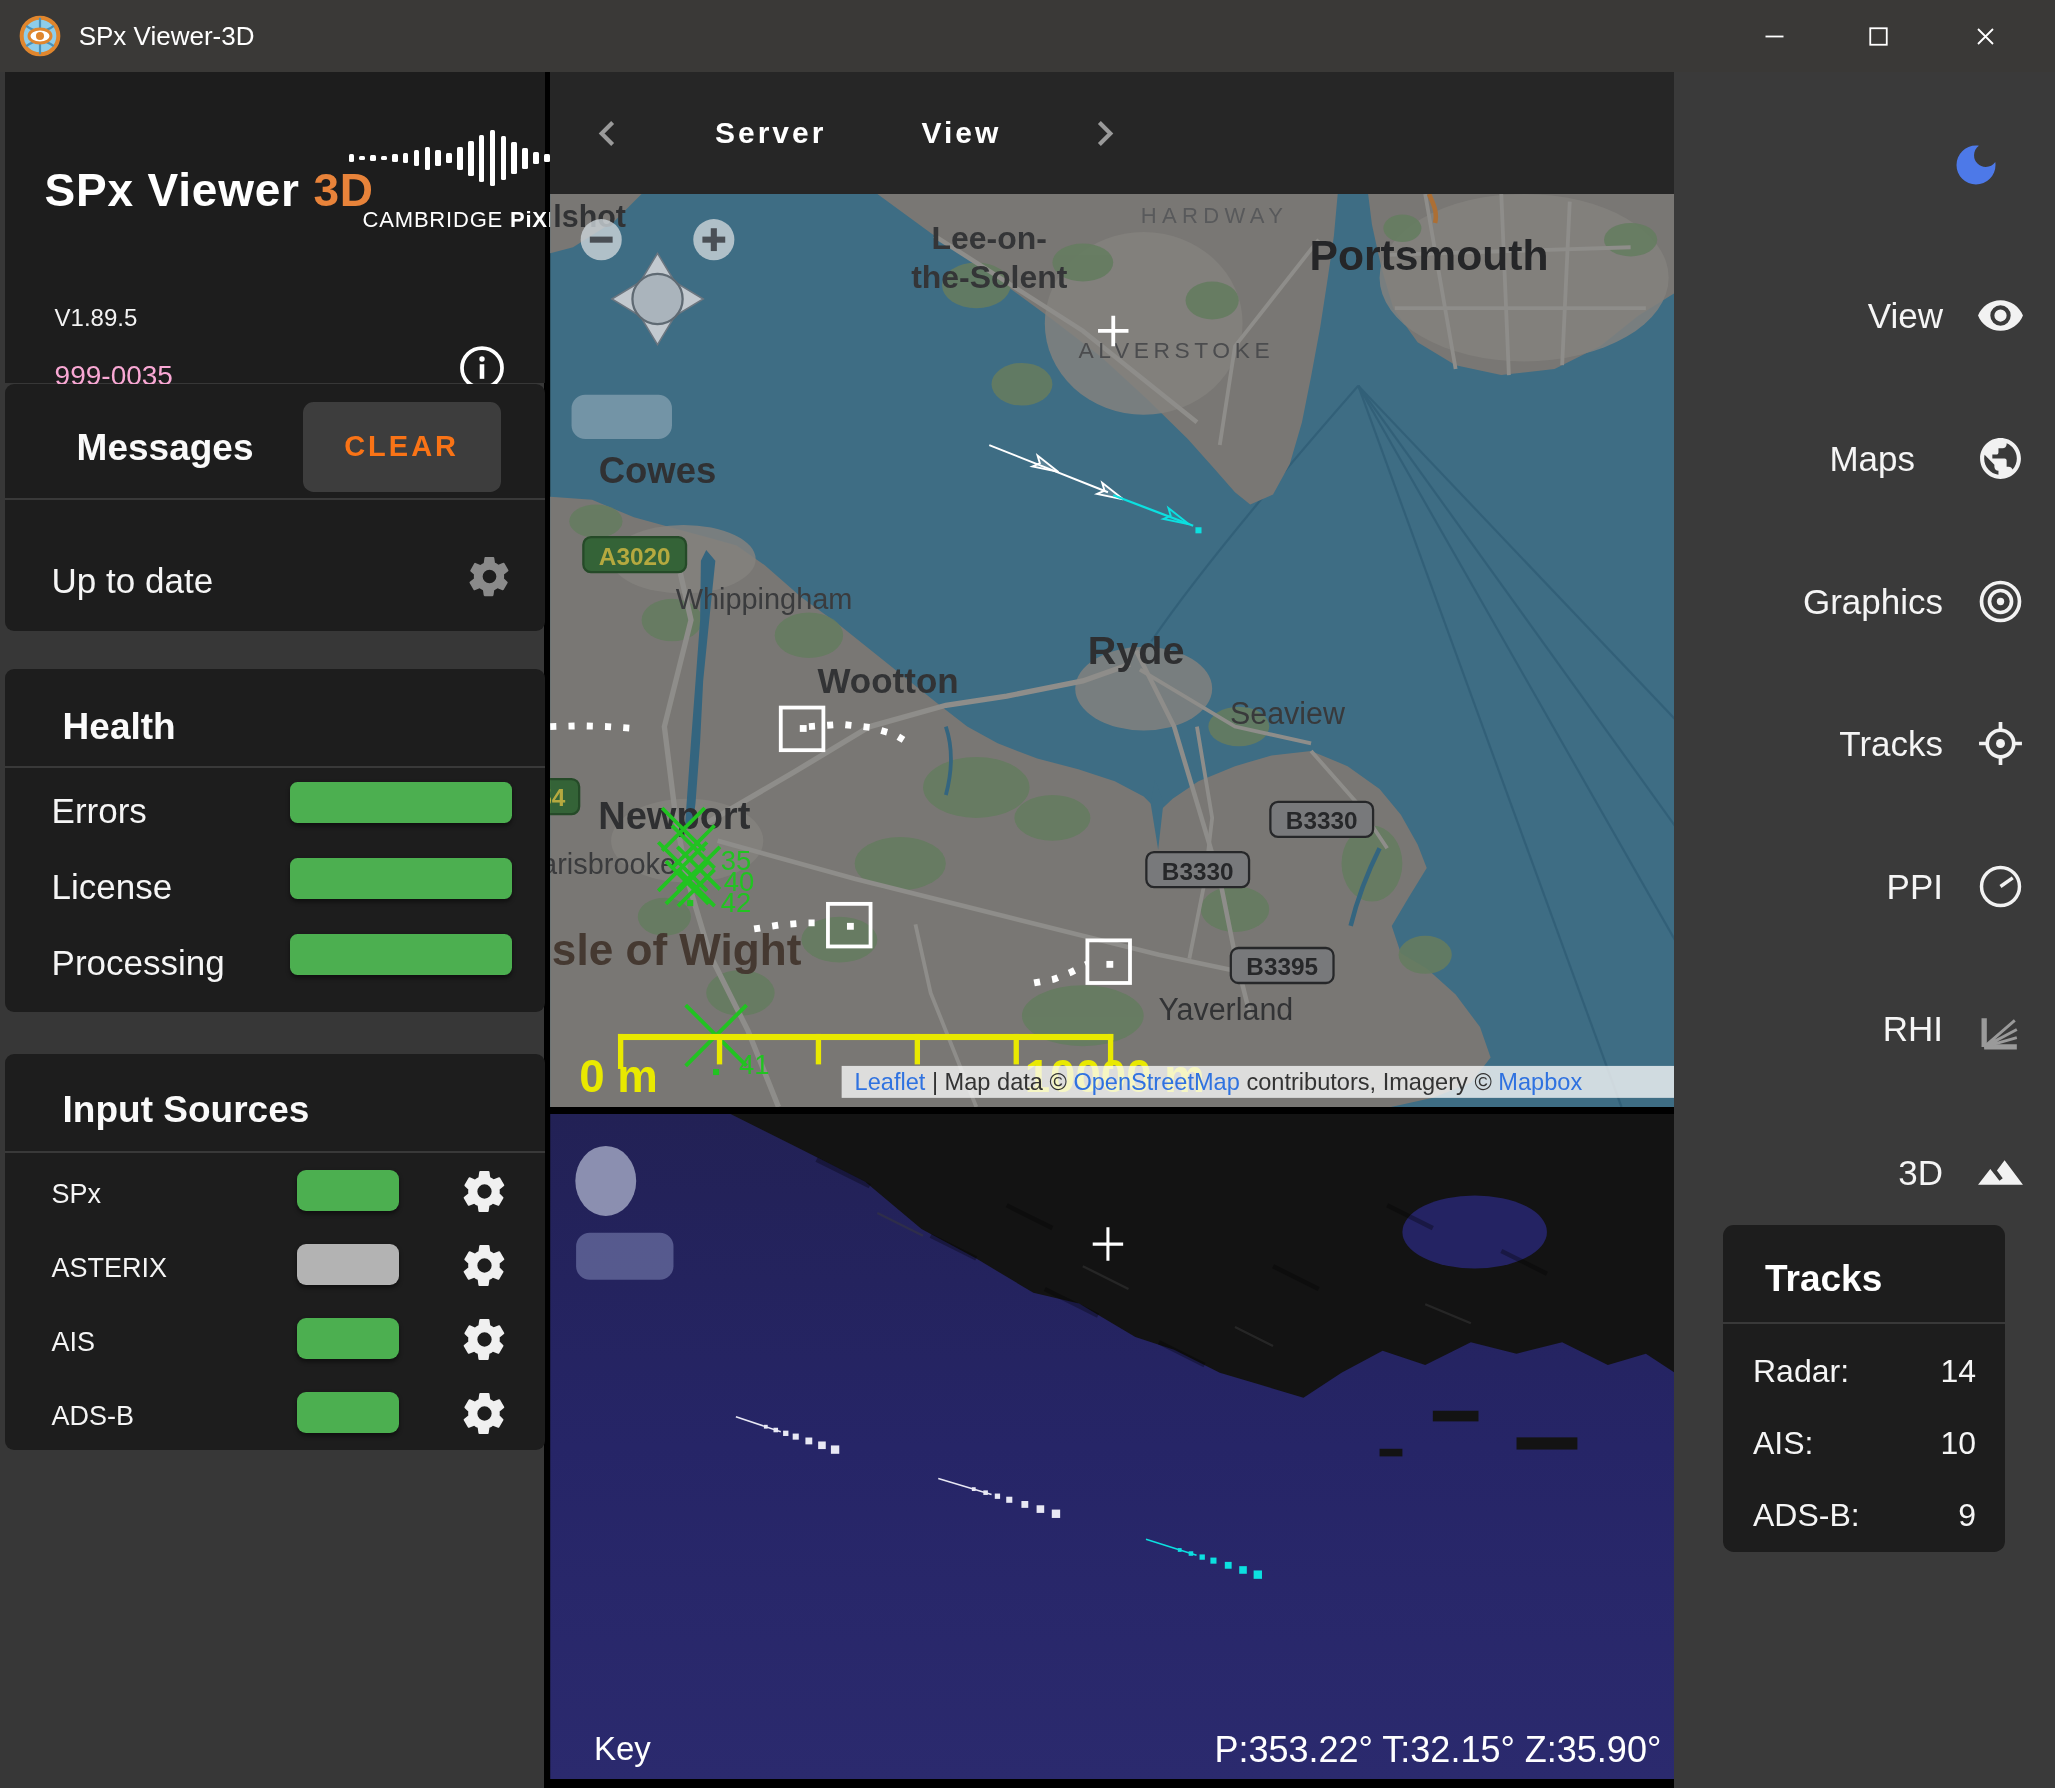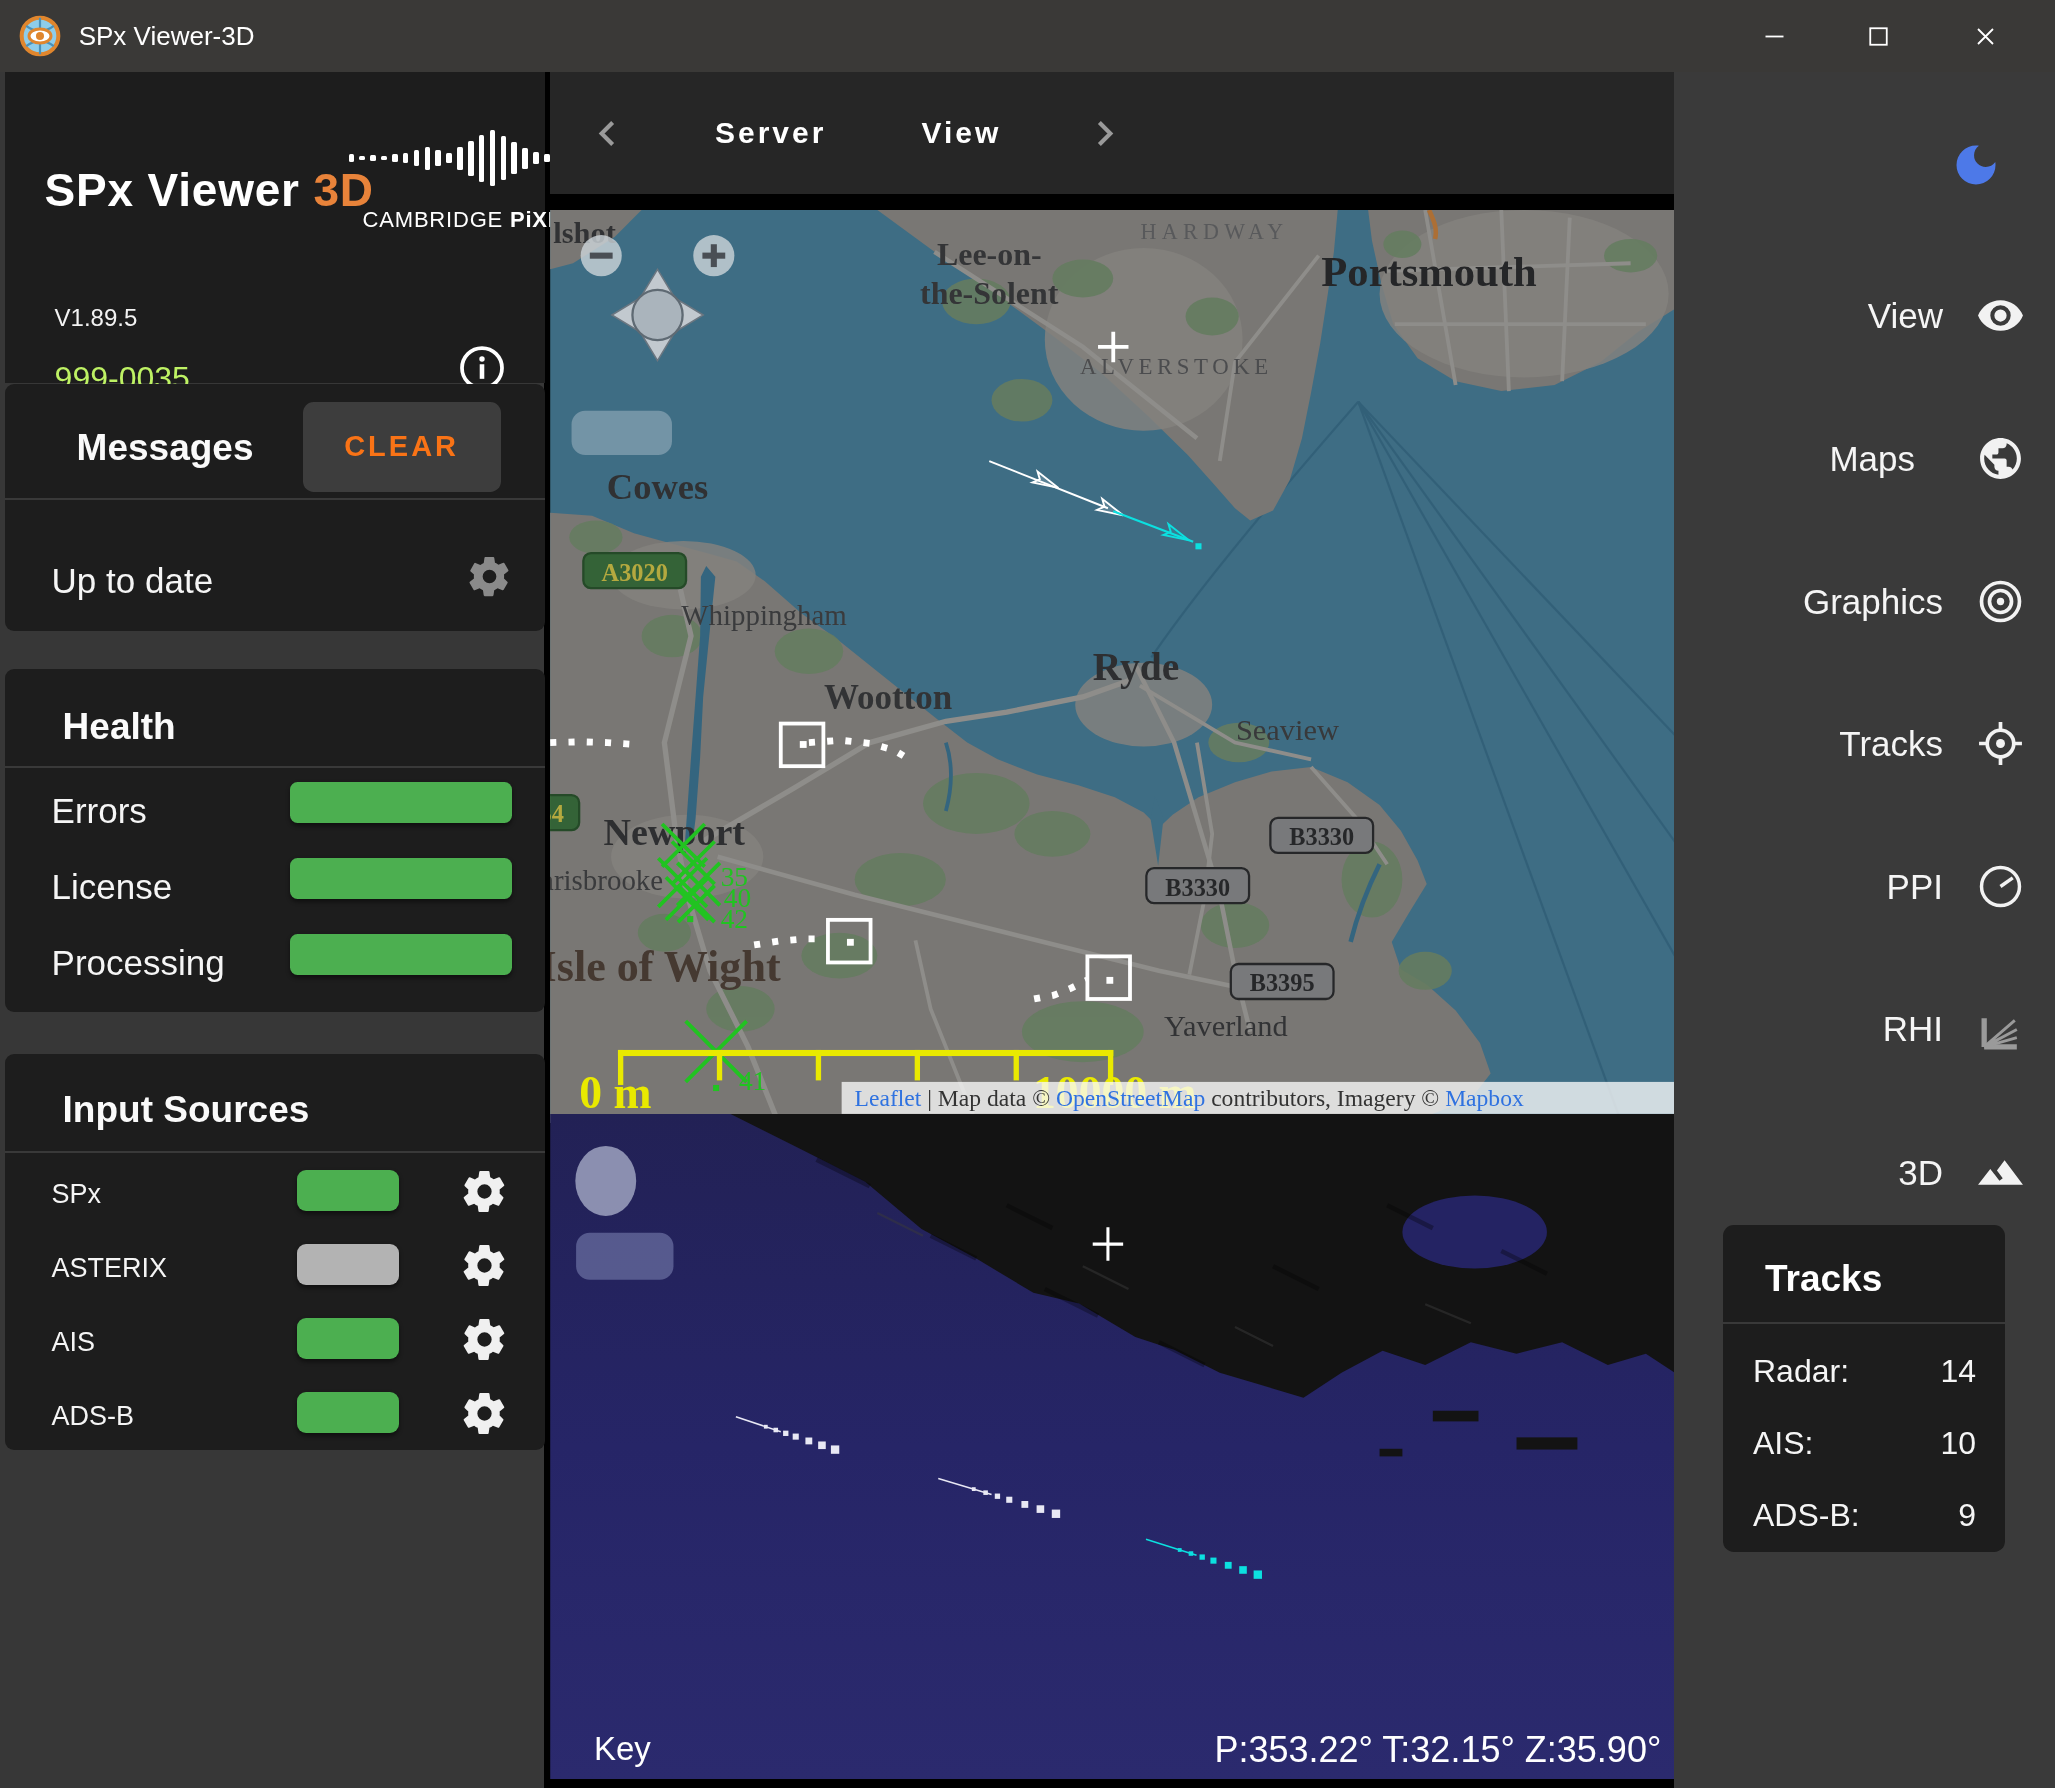--- a/index.html
+++ b/index.html
@@ -18,21 +18,21 @@
   .divider{position:absolute;left:0;width:100%;height:0;border-top:2.3px solid #393939;}
   .logo-panel{top:0;height:311px;border-radius:0;}
   .logo-row{position:absolute;left:40px;top:91px;white-space:nowrap;}
   .logo-main{font-size:46px;font-weight:bold;color:#fff;letter-spacing:0.8px;}
   .logo-3d{color:#e8833a;}
   .wave{position:absolute;left:304px;top:-47px;width:228px;height:84px;display:flex;align-items:center;}
   .wave i{display:block;width:6.9px;margin-right:5.3px;background:#fff;border-radius:1.5px;}
   .cam-pixel{position:absolute;left:318px;top:44px;font-size:22px;color:#fff;letter-spacing:0.8px;}
   .cam-pixel b{font-weight:bold;}
   .version{position:absolute;left:50px;top:232px;font-size:24px;color:#f2f2f2;}
-  .build{position:absolute;left:50px;top:288px;font-size:32px;color:#bef264;}
+  .build{position:absolute;left:50px;top:288px;font-size:28px;color:#f9a8d4;}
   .info-btn{position:absolute;left:452px;top:271px;width:50px;height:50px;}
   
   .messages{top:312px;height:247px;}
   .messages .hdr{position:absolute;left:72px;top:43px;}
   .clear-btn{position:absolute;left:298px;top:17.5px;width:198px;height:90px;background:#3d3d3d;border:none;
              border-radius:10.7px;color:#f97316;font-size:29px;font-weight:bold;letter-spacing:3px;
              font-family:"Liberation Sans",sans-serif;}
   .messages .divider{top:114px;}
   .msg-status{position:absolute;left:47px;top:177px;font-size:35px;color:#f5f5f5;}
   .msg-gear{position:absolute;left:461px;top:169px;width:47px;height:47px;}
@@ -52,21 +52,21 @@
   .i-rows{top:116px;}
   .i-row{position:relative;height:74px;}
   .i-label{position:absolute;left:47px;top:9px;font-size:27px;color:#f5f5f5;}
   .i-bar{position:absolute;left:292px;top:0;width:102px;height:41px;border-radius:9px;box-shadow:0 2.3px 4.6px rgba(0,0,0,.45);}
   .i-gear{position:absolute;left:455px;top:-3px;width:49px;height:49px;}
   
   .map-nav{position:absolute;left:550px;top:72px;width:1125px;height:122px;background:#262626;display:flex;align-items:center;}
   .nav-arrow{width:53px;height:53px;display:flex;align-items:center;justify-content:center;}
   .nav-arrow svg{width:33px;height:33px;stroke:#9a9a9a;stroke-width:3;fill:none;}
   .nav-item{color:#fff;font-size:30px;font-weight:bold;letter-spacing:3px;}
-  .map-wrap{position:absolute;left:550px;top:210px;width:1125px;height:1160px;font-family:Liberation Serif, serif;}
+  .map-wrap{position:absolute;left:550px;top:194px;width:1125px;height:1160px;}
   .wrap3d{position:absolute;left:550px;top:1114px;width:1125px;height:665px;}
   .overlay3d{position:absolute;color:#fff;}
   .key-label{left:44px;bottom:10.7px;font-size:33px;}
   .pos-block{right:13.7px;bottom:7.6px;text-align:right;font-size:36px;line-height:42px;}
   
   .right{position:absolute;left:1674px;top:72px;width:381px;height:1716px;background:#3a3a3a;}
   .moon-btn{position:absolute;left:276px;top:67px;width:52px;height:52px;}
   .nav-row{position:absolute;right:30px;height:69px;display:flex;align-items:center;}
   .nav-label{font-size:35px;color:#f5f5f5;margin-right:33px;}
   .nav-ic{width:49px;height:49px;}

